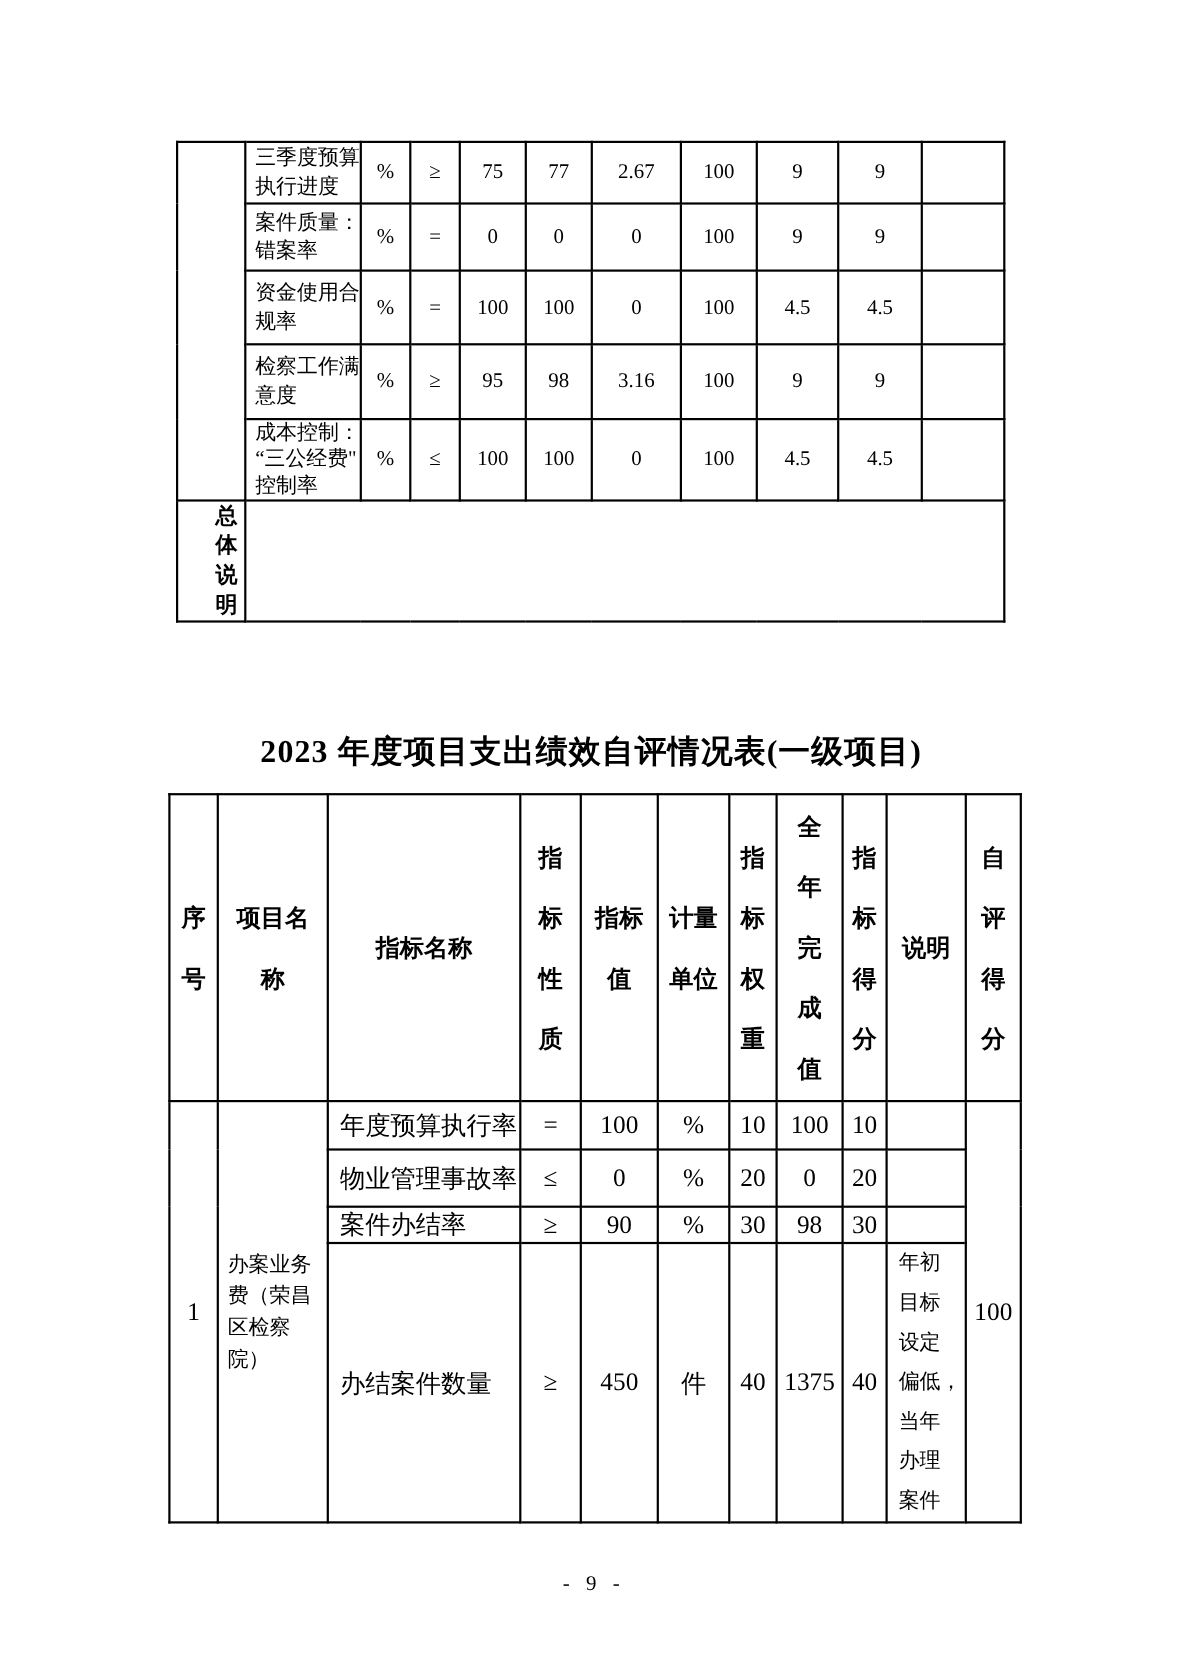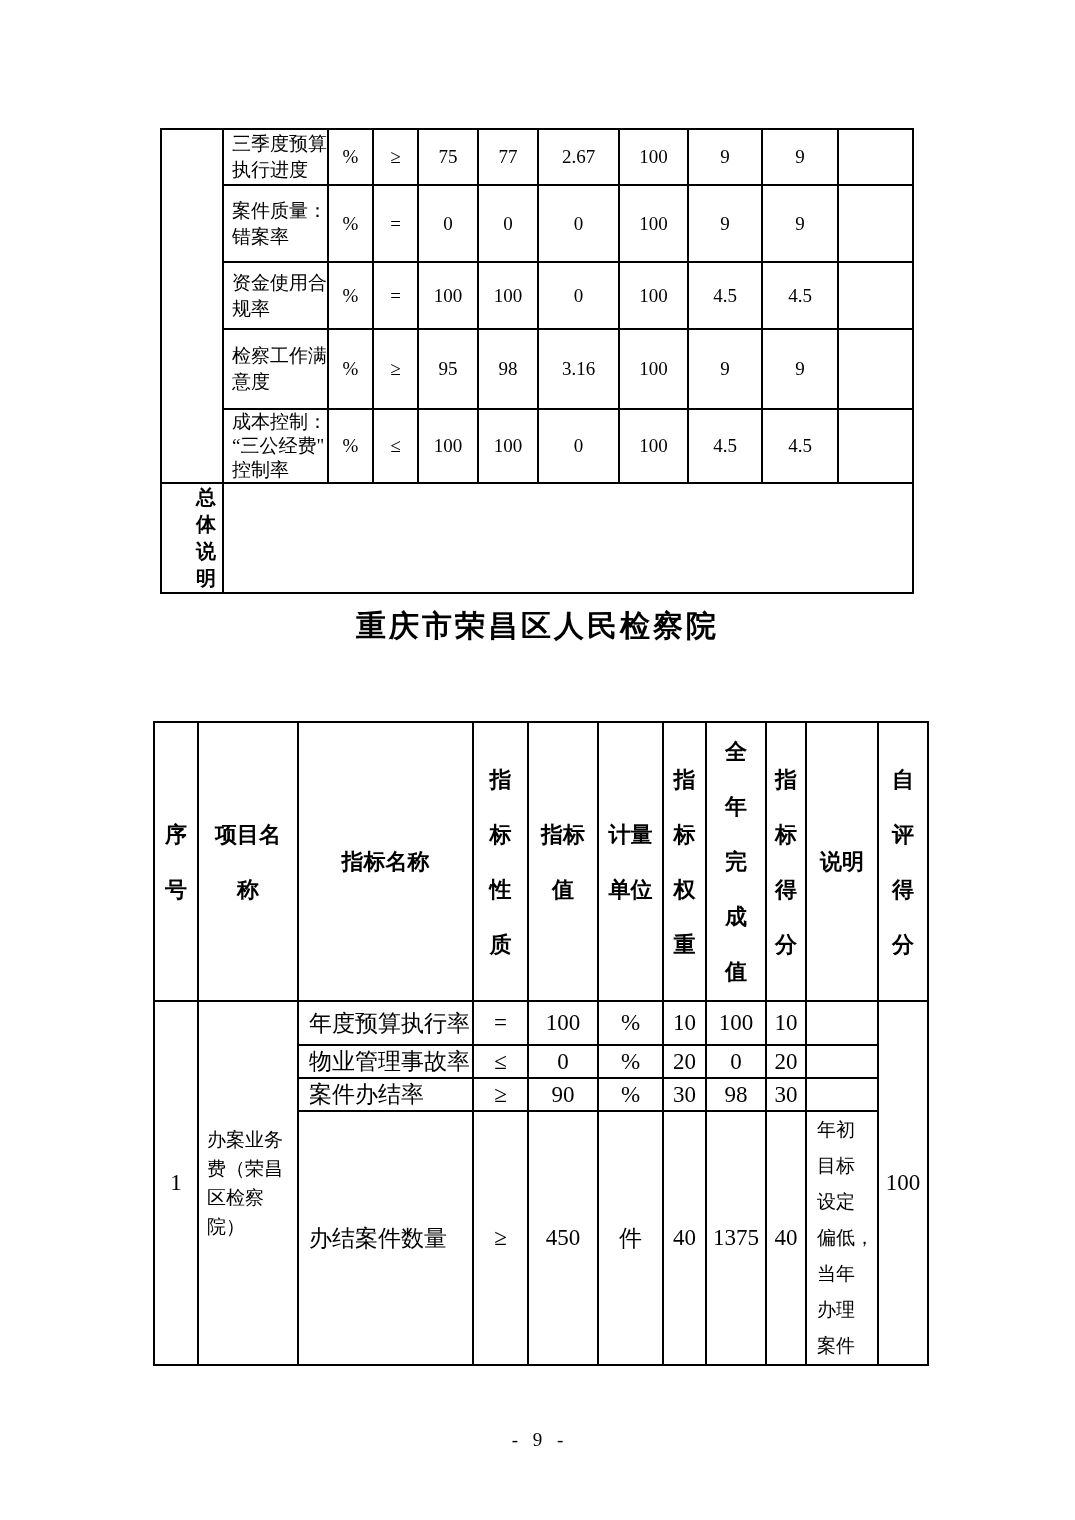--- a/index.html
+++ b/index.html
@@ -67,21 +67,21 @@
         <td>%</td>
         <td>≥</td>
         <td>75</td>
         <td>77</td>
         <td>2.67</td>
         <td>100</td>
         <td>9</td>
         <td>9</td>
         <td></td>
       </tr>
-      <tr style="height:77px">
+      <tr style="height:61px">
         <td class="name">案件质量：
 错案率</td>
         <td>%</td>
         <td>=</td>
         <td>0</td>
         <td>0</td>
         <td>0</td>
         <td>100</td>
         <td>9</td>
         <td>9</td>
@@ -93,21 +93,21 @@
         <td>%</td>
         <td>=</td>
         <td>100</td>
         <td>100</td>
         <td>0</td>
         <td>100</td>
         <td>4.5</td>
         <td>4.5</td>
         <td></td>
       </tr>
-      <tr style="height:80px">
+      <tr style="height:68px">
         <td class="name">检察工作满
 意度</td>
         <td>%</td>
         <td>≥</td>
         <td>95</td>
         <td>98</td>
         <td>3.16</td>
         <td>100</td>
         <td>9</td>
         <td>9</td>
@@ -127,21 +127,21 @@
         <td>4.5</td>
         <td></td>
       </tr>
       <tr style="height:57px">
         <td class="sum-label">总体说明</td>
         <td colspan="10"></td>
       </tr>
     </tbody>
   </table>
 
-  <div class="title1">重庆市荣昌区人民检察院</div>
+  <div class="title2">2023 年度项目支出绩效自评情况表(一级项目)</div>
 
   <table class="t2">
     <colgroup>
       <col style="width:44px">
         <col style="width:100px">
         <col style="width:175px">
         <col style="width:55px">
       <col style="width:70px">
         <col style="width:65px">
         <col style="width:43px">
@@ -193,21 +193,21 @@
         <td class="ind">年度预算执行率</td>
         <td>=</td>
         <td>100</td>
         <td>%</td>
         <td>10</td>
         <td>100</td>
         <td>10</td>
         <td></td>
         <td rowspan="4">100</td>
       </tr>
-      <tr style="height:33px">
+      <tr style="height:52px">
         <td class="ind">物业管理事故率</td>
         <td>≤</td>
         <td>0</td>
         <td>%</td>
         <td>20</td>
         <td>0</td>
         <td>20</td>
         <td></td>
       </tr>
       <tr style="height:32px">

